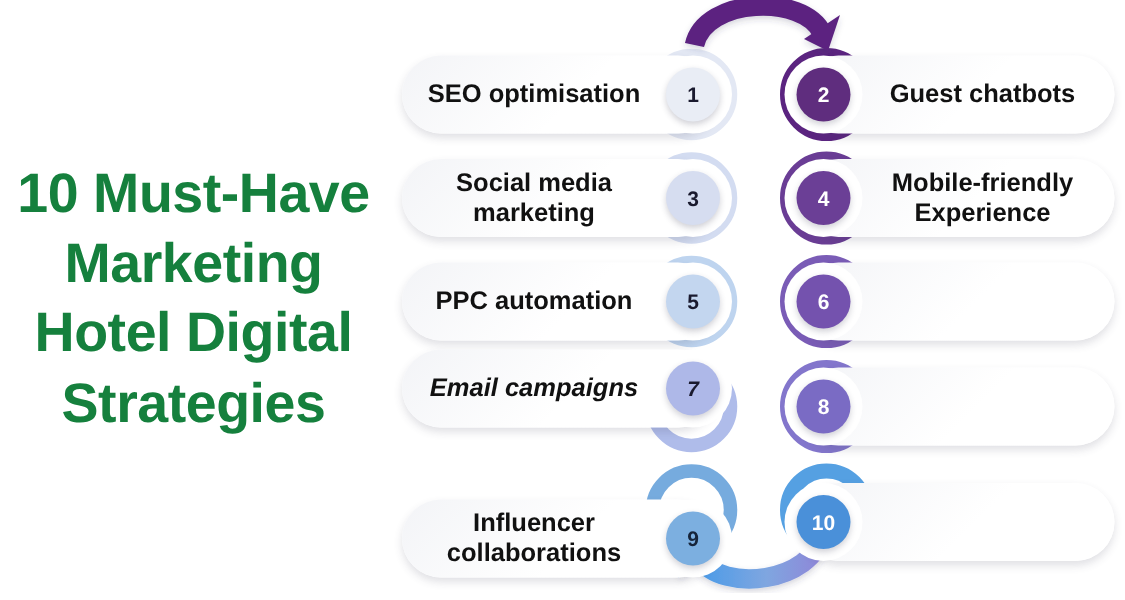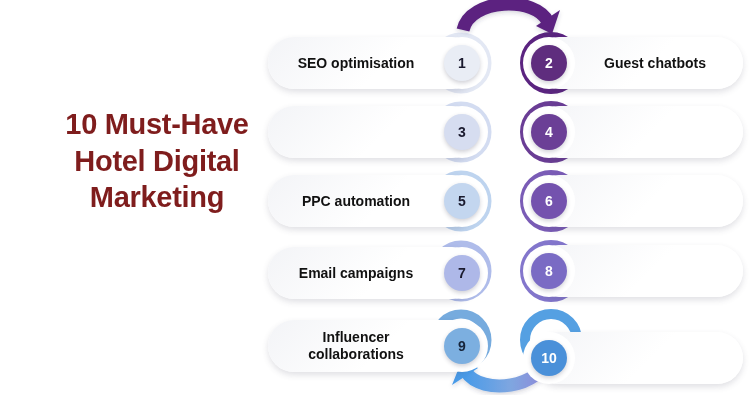--- a/index.html
+++ b/index.html
@@ -11,45 +11,44 @@
   }
 
   #canvas { position:relative; width:750px; height:400px; }
 
   
   #title {
     position:absolute;
     left:0; top:106px;
     width:258px;
     text-align:center;
-    font-size:29px;
+    font-size:37px;
     font-weight:bold;
     line-height:1.26;
-    color:#7f1d1d;
+    color:#15803d;
     letter-spacing:-0.3px;
-    margin-left:28px;
   }
 
   
   #spines { position:absolute; left:0; top:0; width:750px; height:400px; }
 
   
   .pill {
     position:absolute;
     height:52px;
     border-radius:26px;
     background:linear-gradient(135deg,#f3f4f7 0%,#ffffff 55%,#ffffff 100%);
     display:flex;
     align-items:center;
     box-shadow:0 3px 6px rgba(60,60,90,0.16);
   }
   .pill .txt {
     flex:1;
     text-align:center;
-    font-size:14px;
+    font-size:17px;
     font-weight:bold;
     color:#111111;
     line-height:1.18;
     padding:0 6px;
   }
 
   
   .pill.left {
     left:268px;
     width:210px;
@@ -91,22 +90,23 @@
   .halo.l { right:-10px; top:0; }
   .halo.r { left:-10px; top:0; }
 </style>
 </head>
 <body>
 
 <div id="canvas">
 
   <div id="title">
     <div>10 Must-Have</div>
+    <div>Marketing</div>
     <div>Hotel Digital</div>
-    <div>Marketing</div>
+    <div>Strategies</div>
   </div>
 
   <svg id="spines" viewBox="0 0 750 400">
     <defs>
       <linearGradient id="gradLeft" x1="0" y1="0" x2="0" y2="1">
         <stop offset="0%" stop-color="#DDE2F2"></stop>
         <stop offset="25%" stop-color="#CBD7EF"></stop>
         <stop offset="50%" stop-color="#B9C6EC"></stop>
         <stop offset="72%" stop-color="#9BB6E6"></stop>
         <stop offset="100%" stop-color="#56A0E3"></stop>
@@ -159,64 +159,66 @@
   </svg>
 
   <div>
     <div class="pill left" style="top:37px;">
       <span class="txt">SEO optimisation</span>
       <span class="halo l"></span>
       <span class="badge l" style="top:8px;background:#E9EDF5;color:#1A1A2E;">1</span>
     </div>
 
     <div class="pill left" style="top:106px;">
+      <span class="txt">Social media marketing</span>
       <span class="halo l"></span>
       <span class="badge l" style="top:8px;background:#D6DDF0;color:#1A1A2E;">3</span>
     </div>
 
     <div class="pill left" style="top:175px;">
       <span class="txt">PPC automation</span>
       <span class="halo l"></span>
       <span class="badge l" style="top:8px;background:#C3D6EF;color:#1A1A2E;">5</span>
     </div>
 
-    <div class="pill left" style="top:247px;">
+    <div class="pill left" style="top:233px;font-style:italic;">
       <span class="txt">Email campaigns</span>
       <span class="halo l"></span>
       <span class="badge l" style="top:8px;background:#AEB8E8;color:#1A1A2E;">7</span>
     </div>
 
-    <div class="pill left" style="top:320px;">
+    <div class="pill left" style="top:333px;">
       <span class="txt">Influencer collaborations</span>
       <span class="halo l"></span>
       <span class="badge l" style="top:8px;background:#7CAFE0;color:#16243A;">9</span>
     </div>
   </div>
 
   <div>
     <div class="pill right" style="top:37px;">
       <span class="halo r"></span>
       <span class="badge r" style="top:8px;background:#5F2D7E;color:#FFFFFF;">2</span>
       <span class="txt">Guest chatbots</span>
     </div>
 
     <div class="pill right" style="top:106px;">
       <span class="halo r"></span>
       <span class="badge r" style="top:8px;background:#6B3F96;color:#FFFFFF;">4</span>
+      <span class="txt">Mobile-friendly Experience</span>
     </div>
 
     <div class="pill right" style="top:175px;">
       <span class="halo r"></span>
       <span class="badge r" style="top:8px;background:#7452AE;color:#FFFFFF;">6</span>
     </div>
 
     <div class="pill right" style="top:245px;">
       <span class="halo r"></span>
       <span class="badge r" style="top:8px;background:#7A6BC4;color:#FFFFFF;">8</span>
     </div>
 
-    <div class="pill right" style="top:332px;">
+    <div class="pill right" style="top:322px;">
       <span class="halo r"></span>
       <span class="badge r" style="top:8px;background:#4A90D9;color:#FFFFFF;">10</span>
     </div>
   </div>
 
 </div>
 
 </body></html>

